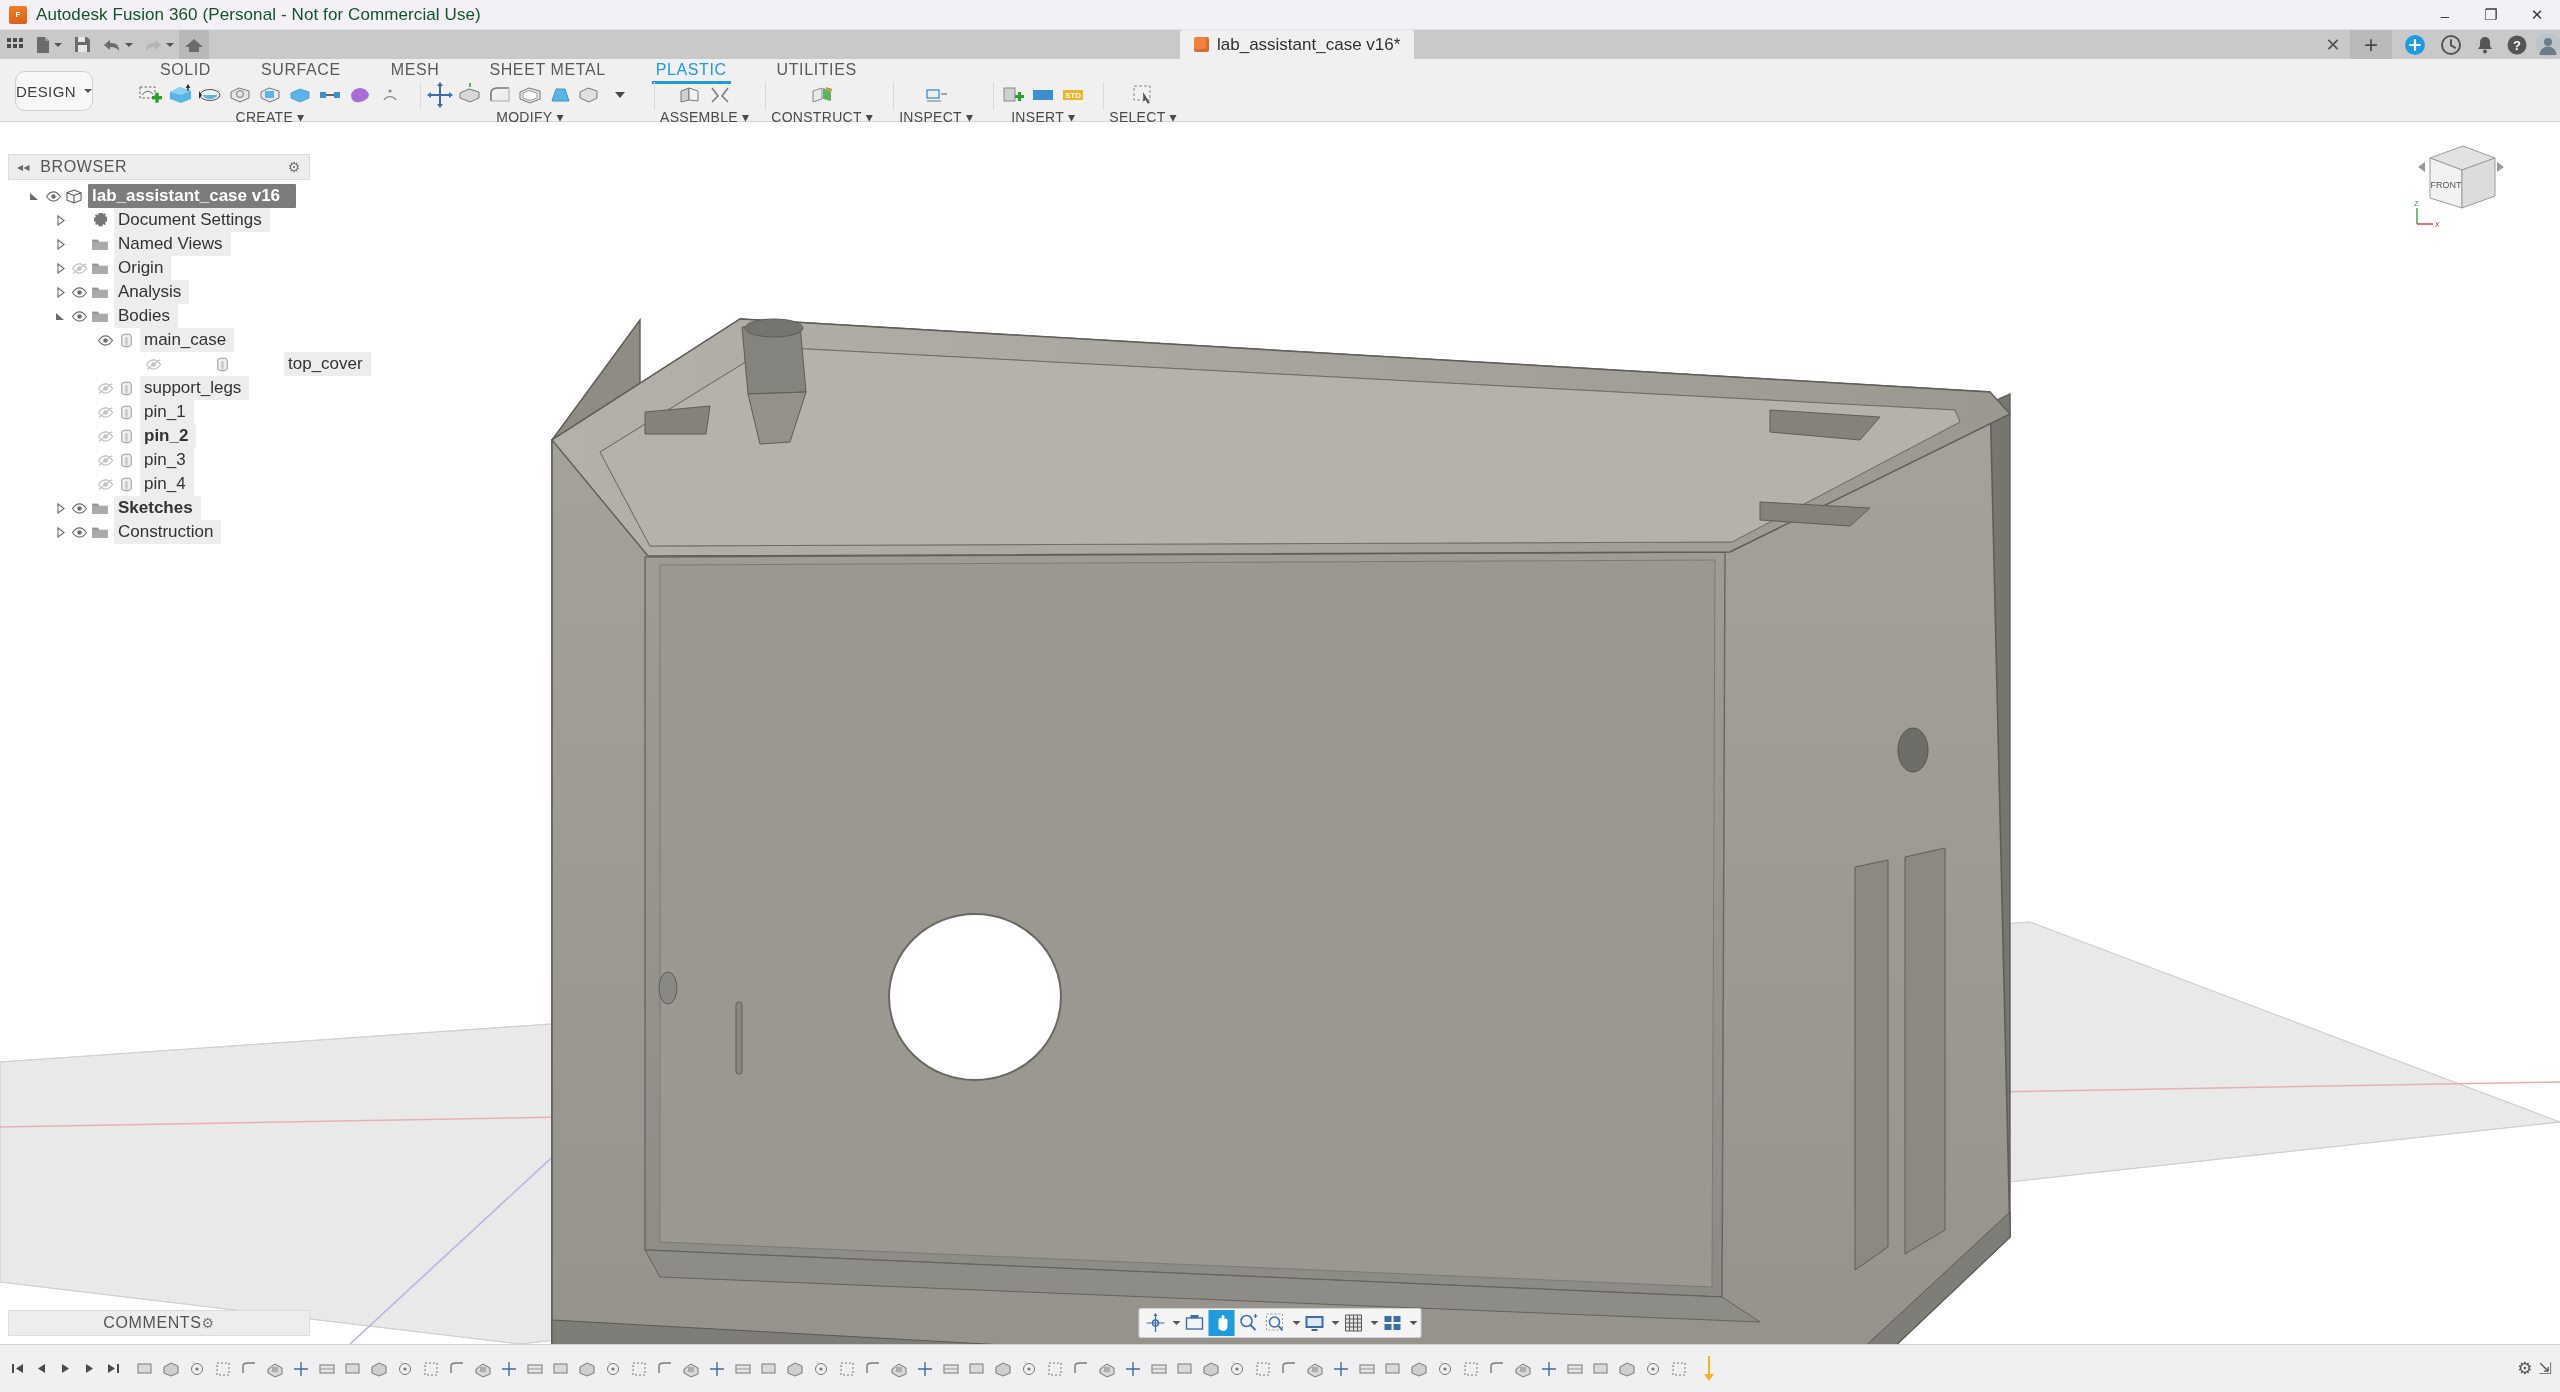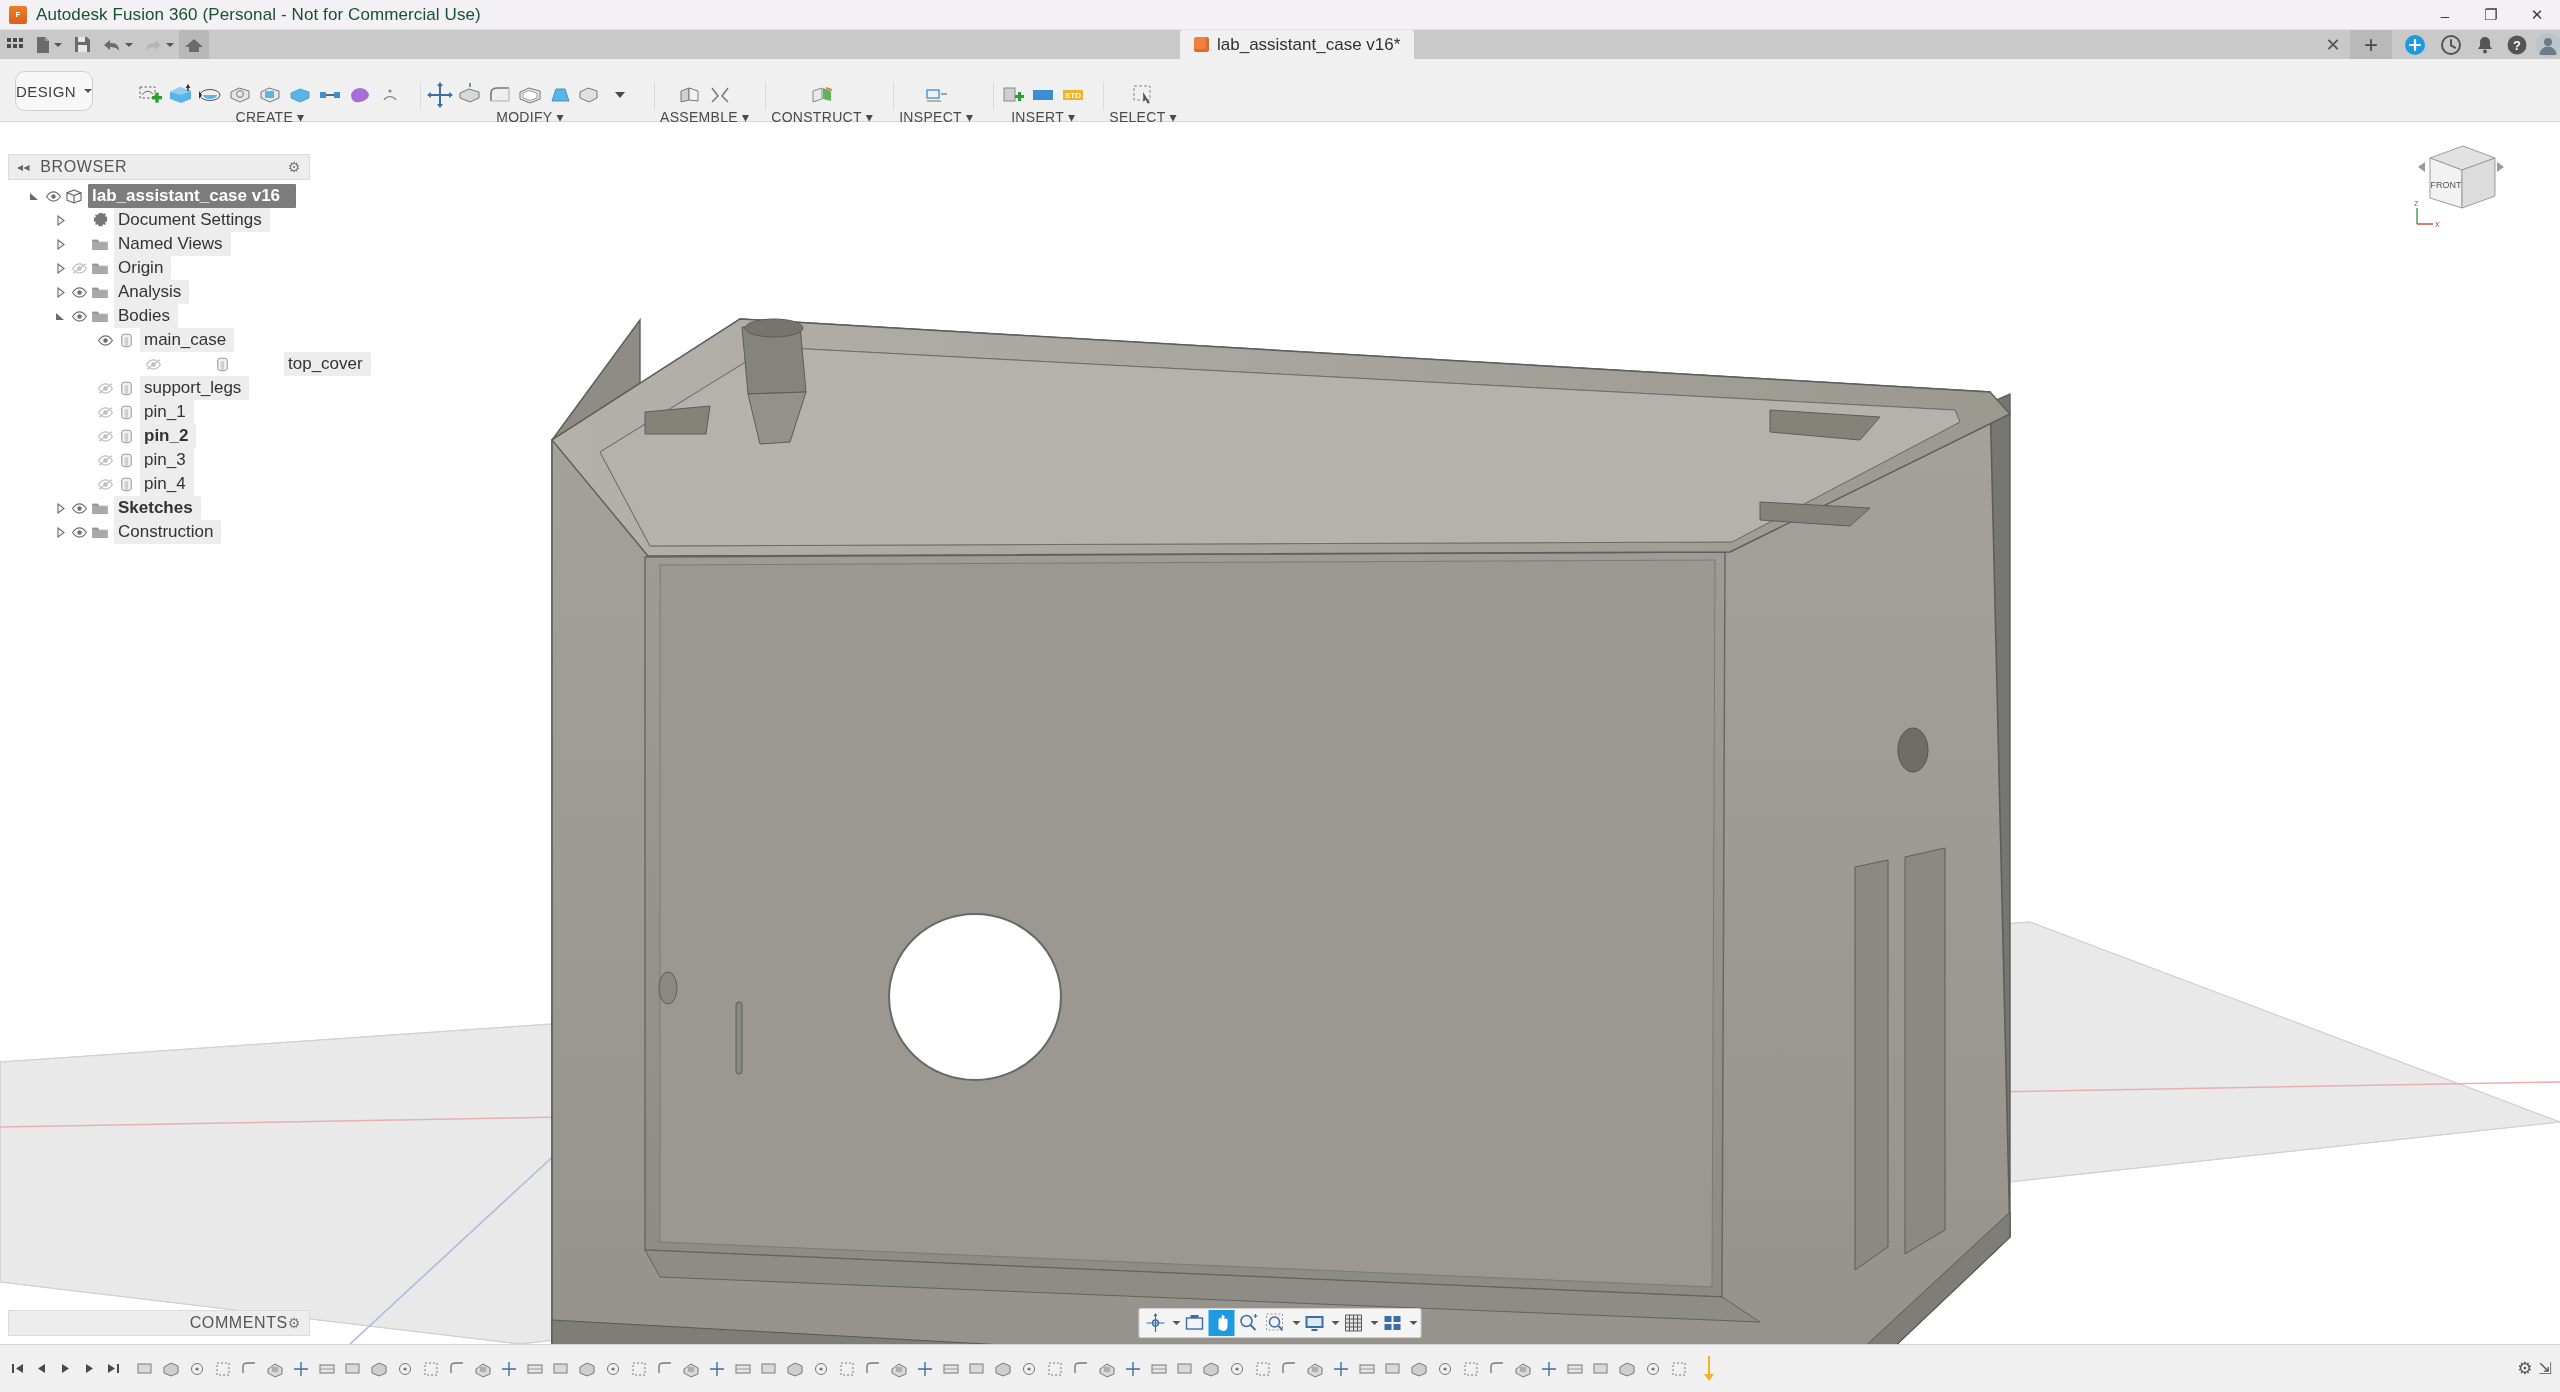--- a/index.html
+++ b/index.html
@@ -97,21 +97,21 @@
   .trow{ display:flex;align-items:center;height:24px; }
   .twist{width:16px;height:16px;display:flex;align-items:center;justify-content:center;flex:0 0 16px;}
   .eye{width:22px;height:16px;display:flex;align-items:center;justify-content:center;flex:0 0 22px;}
   .ticon{width:20px;height:16px;display:flex;align-items:center;justify-content:center;flex:0 0 20px;margin-right:4px;}
   .tlabel{background:#ededed;padding:2px 8px 2px 4px;border-radius:1px;white-space:nowrap;color:#333;}
   .trow.root .tlabel{background:#7c7c7c;color:#fff;font-weight:bold;padding-right:16px;}
   
   .comments{
     position:absolute;left:8px;bottom:8px;width:302px;height:26px;
     background:#ededed;border:1px solid #dcdcdc;display:flex;align-items:center;
-    padding:0 8px;font-size:16px;color:#555;letter-spacing:.6px;justify-content:flex-end;
+    padding:0 8px;font-size:16px;color:#555;letter-spacing:.6px;justify-content:center;
   }
   
   .canvas{position:absolute;inset:0;background:#ffffff;overflow:hidden;}
   
   .viewcube{position:absolute;right:45px;top:14px;width:110px;height:95px;}
   
   .navbar{
     position:absolute;left:50%;transform:translateX(-50%);bottom:6px;
     height:30px;background:#f4f4f4;border:1px solid #d0d0d0;border-radius:2px;
     display:flex;align-items:center;padding:0 3px;gap:1px;
@@ -225,20 +225,28 @@
       <svg width="24" height="24" viewBox="0 0 24 24">
           <circle cx="12" cy="12" r="12" fill="#b9c4cc"></circle>
           <circle cx="12" cy="9" r="4" fill="#6d7c88"></circle>
           <path d="M3.5 22a8.5 8.5 0 0 1 17 0z" fill="#6d7c88"></path>
         </svg>
     </div>
   </div>
 </div>
 
 <div class="ribbon">
+  <div class="tabs-row" id="ribbon-tabs" style="padding-left:150px">
+      <div class="rb-tab" style="margin-left: 0px;">SOLID</div>
+      <div class="rb-tab" style="margin-left: 30px;">SURFACE</div>
+      <div class="rb-tab" style="margin-left: 30px;">MESH</div>
+      <div class="rb-tab" style="margin-left: 30px;">SHEET METAL</div>
+      <div class="rb-tab active" style="margin-left: 30px;">PLASTIC</div>
+      <div class="rb-tab" style="margin-left: 30px;">UTILITIES</div>
+    </div>
 
   <div class="ws-sel">
     <span>DESIGN</span>
     <span class="caret"></span>
   </div>
 
   <div class="panels">
 
     <div class="panel">
       <div class="panel-icons">

